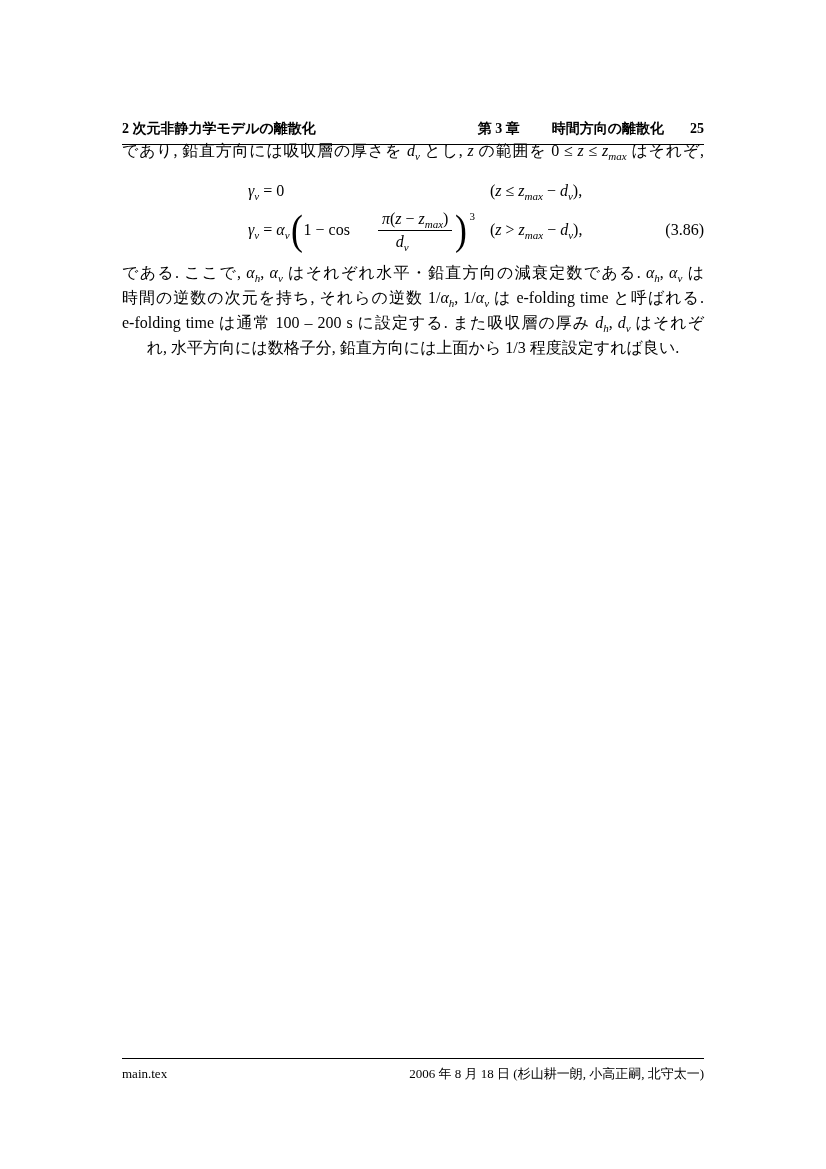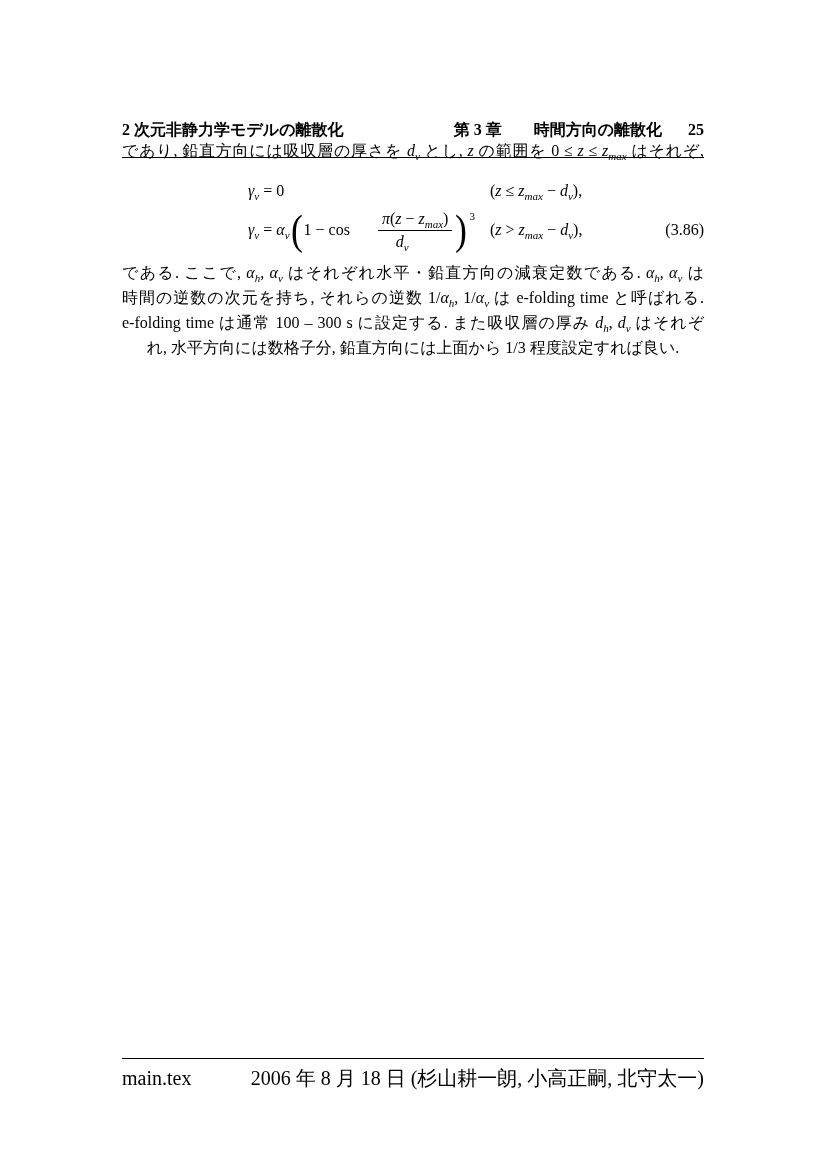--- a/index.html
+++ b/index.html
@@ -13,23 +13,23 @@
     overflow: hidden;
   }
   
   .header {
     position: absolute;
     top: 84px;
     left: 122px;
     width: 582px;
     display: flex;
     align-items: baseline;
-    font-size: 16px;
+    font-size: 14px;
     font-weight: 700;
-    padding-bottom: 16px;
+    padding-bottom: 6px;
     border-bottom: 1.2px solid #000;
   }
   .header-right { margin-left: auto; display: flex; align-items: baseline; }
   .header-chapter { margin-right: 32px; margin-top: 36px; }
   .header-pagenum { margin-left: 26px; }
 
   
   .textline {
     font-size: 16px;
     line-height: 25px;
@@ -124,21 +124,21 @@
   
   .footer {
     position: absolute;
     left: 122px;
     top: 1058px;
     width: 582px;
     border-top: 1.2px solid #000;
     padding-top: 6px;
     display: flex;
     align-items: baseline;
-    font-size: 20px;
+    font-size: 13px;
   }
   .footer-right { margin-left: auto; }
 </style>
 </head>
 <body>
 
 <div class="page">
 
   <div class="header">
     <span class="header-left">2 次元非静力学モデルの離散化</span>
@@ -169,21 +169,21 @@
         <span class="exp">3</span>
       </span>
       <span class="eq-cond2"><span>(</span><span class="mi">z</span><span> &gt; </span><span class="mi">z</span><sub class="msub">max</sub><span> − </span><span class="mi">d</span><sub class="msub">v</sub><span>),</span></span>
       <span class="eq-num">(3.86)</span>
     </div>
   </div>
 
   <div class="para">
     <div class="textline jl"><span>である. ここで, </span><span class="mi">α</span><sub class="msub">h</sub><span>, </span><span class="mi">α</span><sub class="msub">v</sub><span> はそれぞれ水平・鉛直方向の減衰定数である. </span><span class="mi">α</span><sub class="msub">h</sub><span>, </span><span class="mi">α</span><sub class="msub">v</sub><span> は</span></div>
     <div class="textline jl"><span>時間の逆数の次元を持ち, それらの逆数 1/</span><span class="mi">α</span><sub class="msub">h</sub><span>, 1/</span><span class="mi">α</span><sub class="msub">v</sub><span> は e-folding time と呼ばれる.</span></div>
-    <div class="textline jl"><span>e-folding time は通常 100 – 300 s に設定する. また吸収層の厚み </span><span class="mi">d</span><sub class="msub">h</sub><span>, </span><span class="mi">d</span><sub class="msub">v</sub><span> はそれぞ</span></div>
+    <div class="textline jl"><span>e-folding time は通常 100 – 200 s に設定する. また吸収層の厚み </span><span class="mi">d</span><sub class="msub">h</sub><span>, </span><span class="mi">d</span><sub class="msub">v</sub><span> はそれぞ</span></div>
     <div class="textline"><span>れ, 水平方向には数格子分, 鉛直方向には上面から 1/3 程度設定すれば良い.</span></div>
   </div>
 
   <div class="footer">
     <span class="footer-left">main.tex</span>
     <span class="footer-right">2006 年 8 月 18 日 (杉山耕一朗, 小高正嗣, 北守太一)</span>
   </div>
 
 </div>
 

